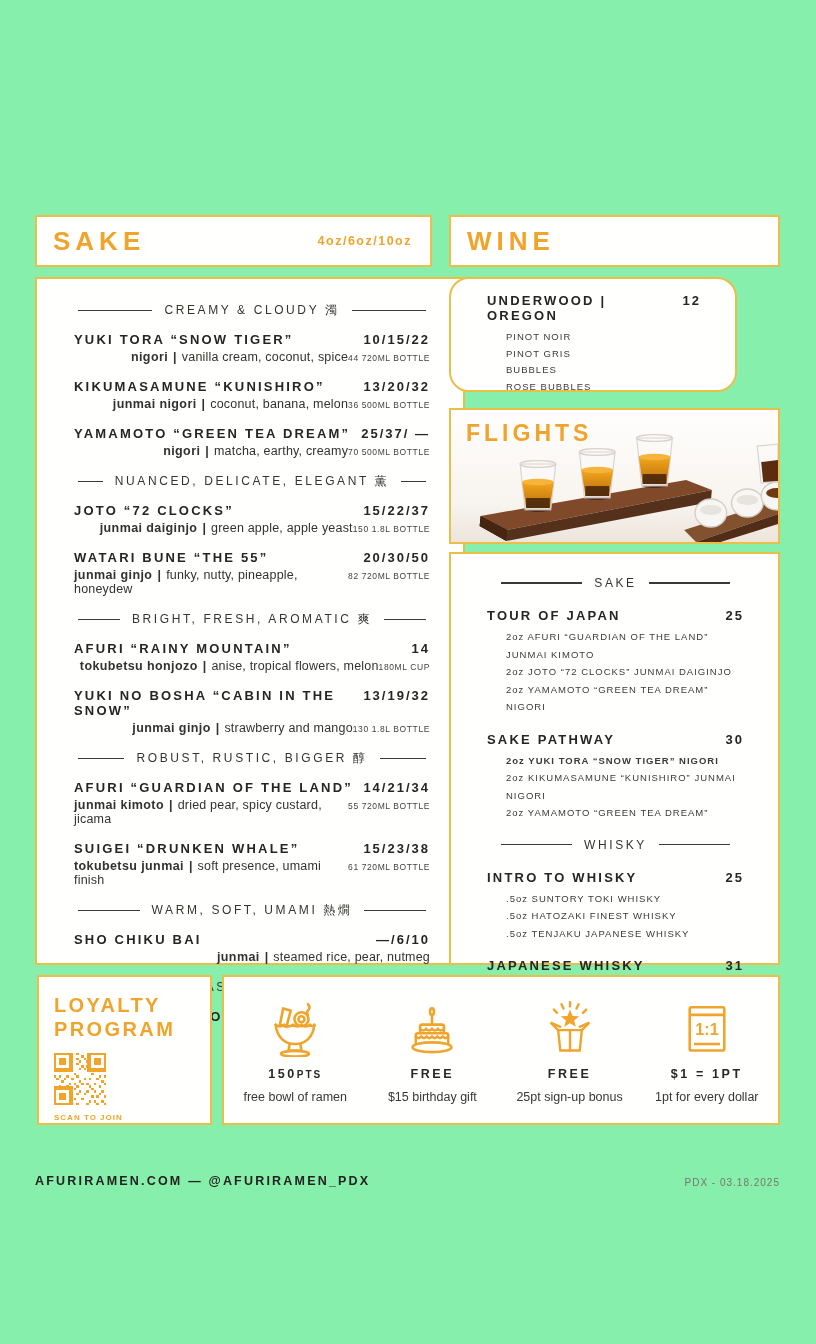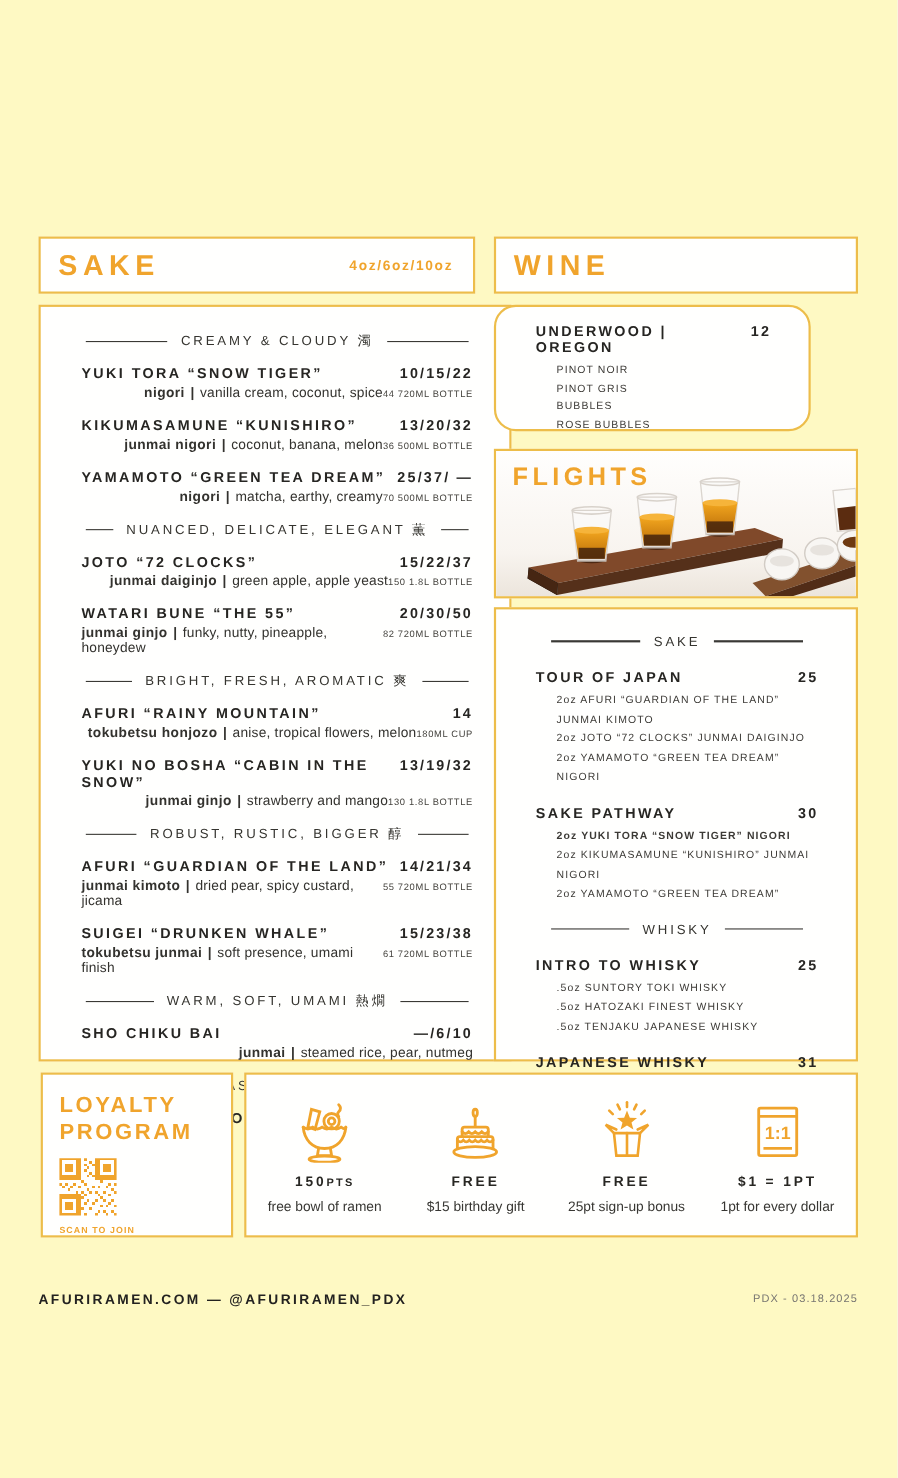--- a/index.html
+++ b/index.html
@@ -1,18 +1,18 @@
 <!DOCTYPE html>
 <html><head>
 <meta charset="utf-8">
 <style>
   * { margin:0; padding:0; box-sizing:border-box; }
   html,body { width:816px; background:#f6f5f2; }
   body { font-family:"Liberation Sans", sans-serif; color:#2c2b28; }
-  .page { position:relative; width:816px; height:1344px; background:#fef9c3; overflow:hidden; }
+  .page { position:relative; width:816px; height:1344px; background:#86efac; overflow:hidden; }
   .box { position:absolute; background:#fffffe; border:2px solid #edbd4a; }
 
   
   .hdr-box { display:flex; align-items:center; justify-content:space-between; padding:0 18px 0 16px; }
   .gold-title { color:#f0a42c; font-weight:bold; font-size:26px; letter-spacing:5px; }
   .sizes { color:#f0a42c; font-weight:bold; font-size:12.5px; letter-spacing:1.5px; }
 
   
   .sake-list { padding:14px 33px 0 37px; }
   .divider { display:flex; align-items:center; margin:9px 4px 13px 4px; }
@@ -47,21 +47,21 @@
   .qr-wrap { margin-top:12px; }
   .qr-caption { color:#f0a42c; font-weight:bold; font-size:8px; letter-spacing:1px; margin-top:4px; }
   .loy-right { display:flex; justify-content:space-evenly; align-items:flex-start; padding-top:22px; }
   .perk { width:132px; text-align:center; }
   .perk-icon { height:58px; display:flex; align-items:flex-end; justify-content:center; }
   .perk-label { margin-top:10px; font-weight:bold; font-size:12.5px; letter-spacing:2.6px; color:#282723; }
   .perk-label .pts { font-size:10px; letter-spacing:2px; }
   .perk-sub { margin-top:9px; font-size:12.5px; color:#383733; }
 
   
-  .footer { position:absolute; left:35px; right:36px; top:1174px; display:flex; justify-content:space-between; align-items:center;gap:12px; }
+  .footer { position:absolute; left:35px; right:36px; top:1174px; display:flex; justify-content:space-between; align-items:flex-end;gap:12px; }
   .footer-left { font-weight:bold; font-size:12.5px; letter-spacing:2.2px; color:#232220; }
   .footer-right { font-size:10px; letter-spacing:1px; color:#777571; }
 </style>
 </head>
 <body>
 
 <div class="page">
 
   <div class="box hdr-box" style="left:35px; top:215px; width:397px; height:52px;">
     <span class="gold-title">SAKE</span>

